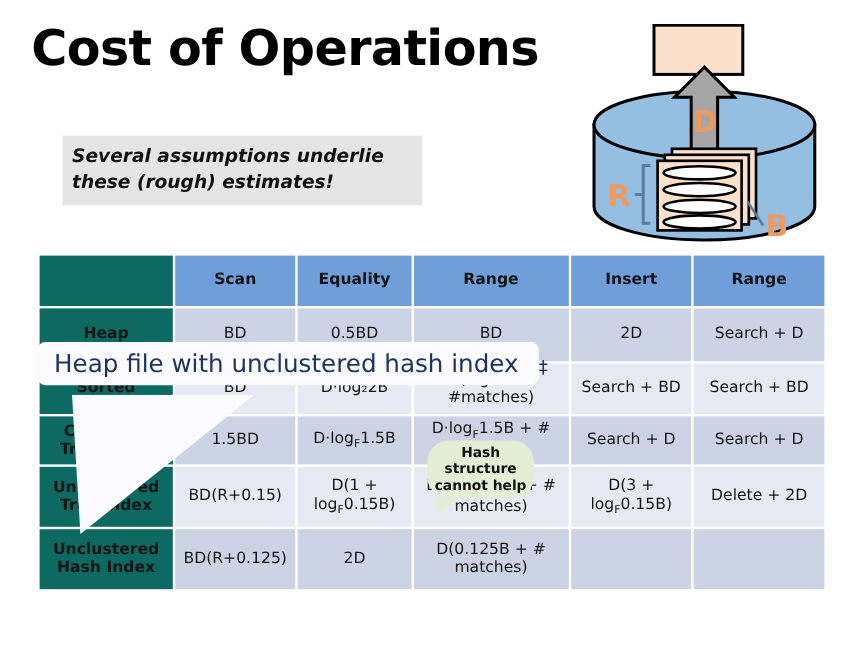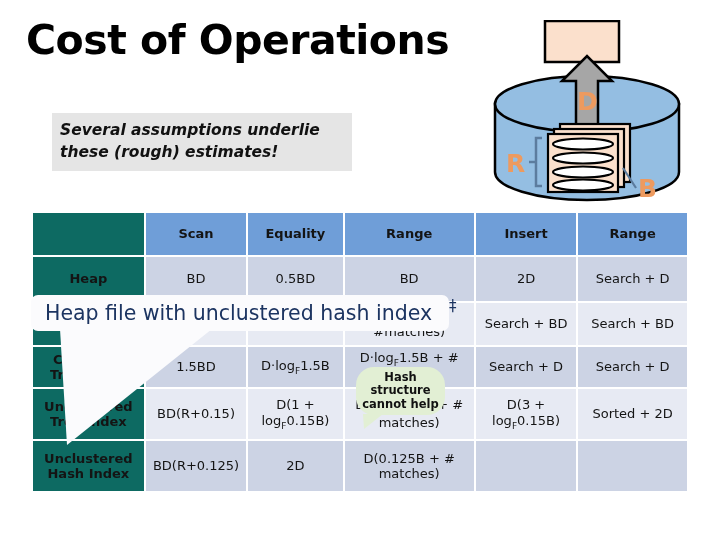--- a/index.html
+++ b/index.html
@@ -113,21 +113,21 @@
   tr.r-unclust-tree td{ height: 46px; }
   tr.r-unclust-hash td{ height: 46px; }
   tr.r-heap-hash td   { height: 38px; }
 
   sub { font-size: 9px; }
 
   
   #white-callout {
     position: absolute;
     left: 31px;
-    top: 295px;
+    top: 285px;
     width: 418px;
     height: 36px;
     background: #fbfbfd;
     border-radius: 7px;
     box-sizing: border-box;
     display: flex;
     align-items: center;
     padding-left: 14px;
   }
   #white-callout-text {
@@ -270,21 +270,21 @@
       <td class="data-cell">Search + D</td>
       <td class="data-cell">Search + D</td>
     </tr>
 
     <tr class="band-light r-unclust-tree">
       <td class="row-label">Unclustered Tree Index</td>
       <td class="data-cell">BD(R+0.15)</td>
       <td class="data-cell">D(1 + log<sub>F</sub>0.15B)</td>
       <td class="data-cell">D(log<sub>F</sub>0.15B + # matches)</td>
       <td class="data-cell">D(3 + log<sub>F</sub>0.15B)</td>
-      <td class="data-cell">Sorted + 2D</td>
+      <td class="data-cell">Delete + 2D</td>
     </tr>
 
     <tr class="band-dark r-unclust-hash">
       <td class="row-label">Unclustered Hash Index</td>
       <td class="data-cell">BD(R+0.125)</td>
       <td class="data-cell">2D</td>
       <td class="data-cell">D(0.125B + # matches)</td>
       <td class="data-cell"></td>
       <td class="data-cell"></td>
     </tr>

